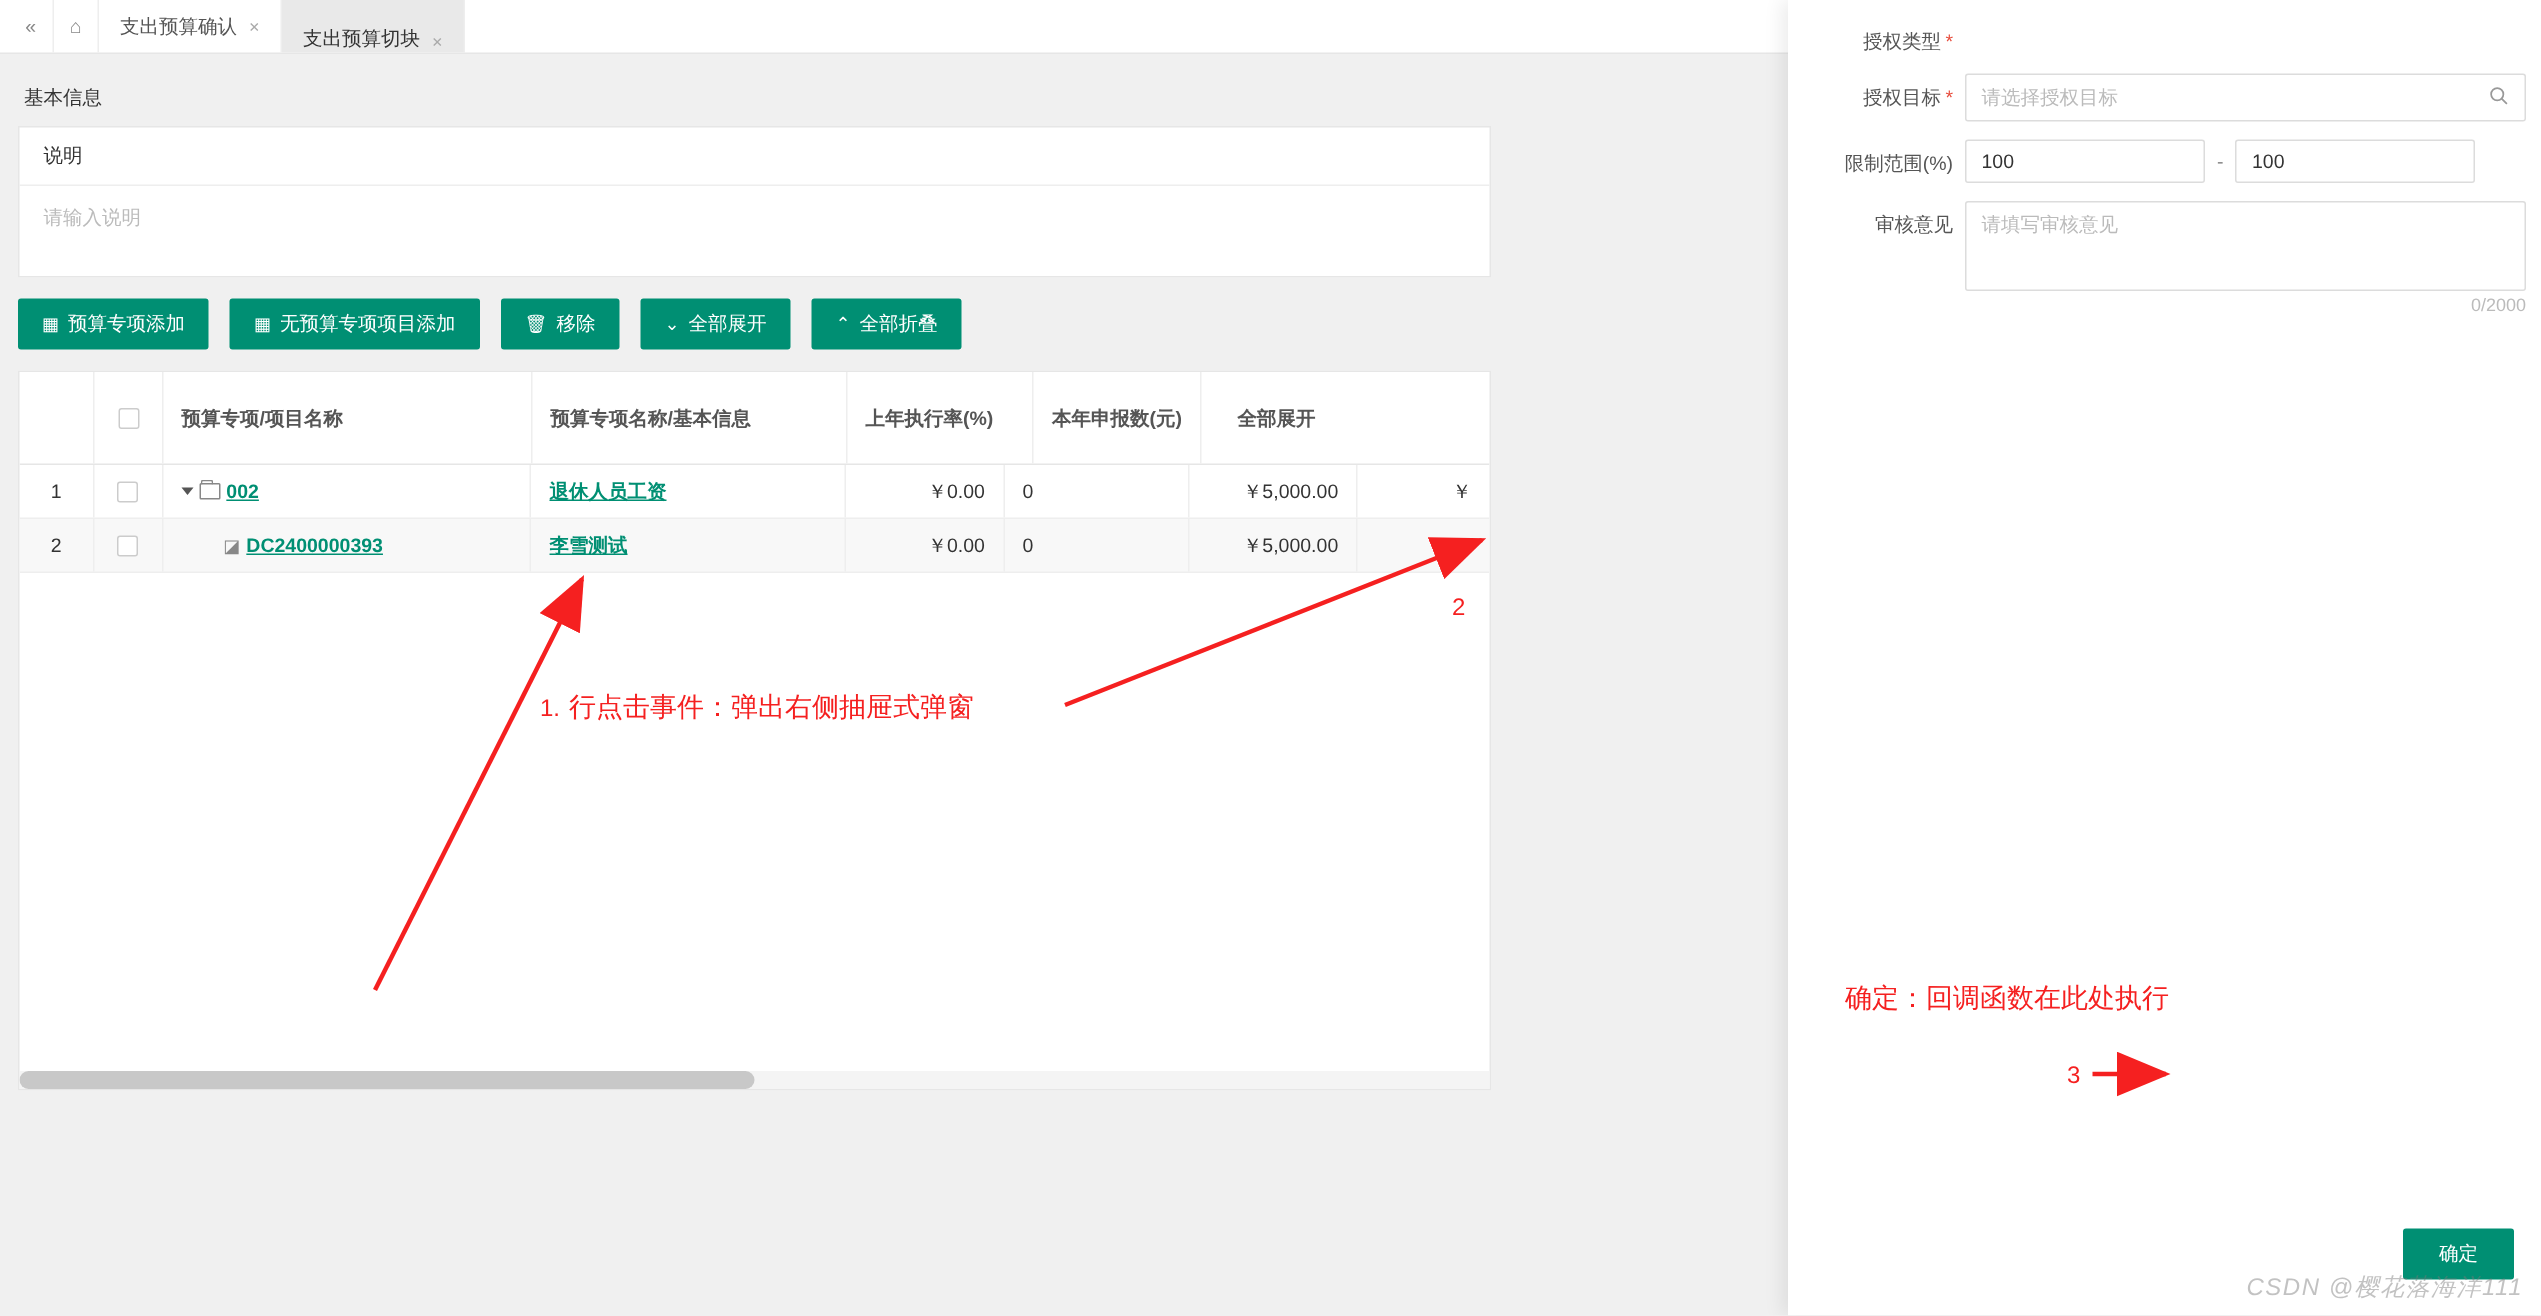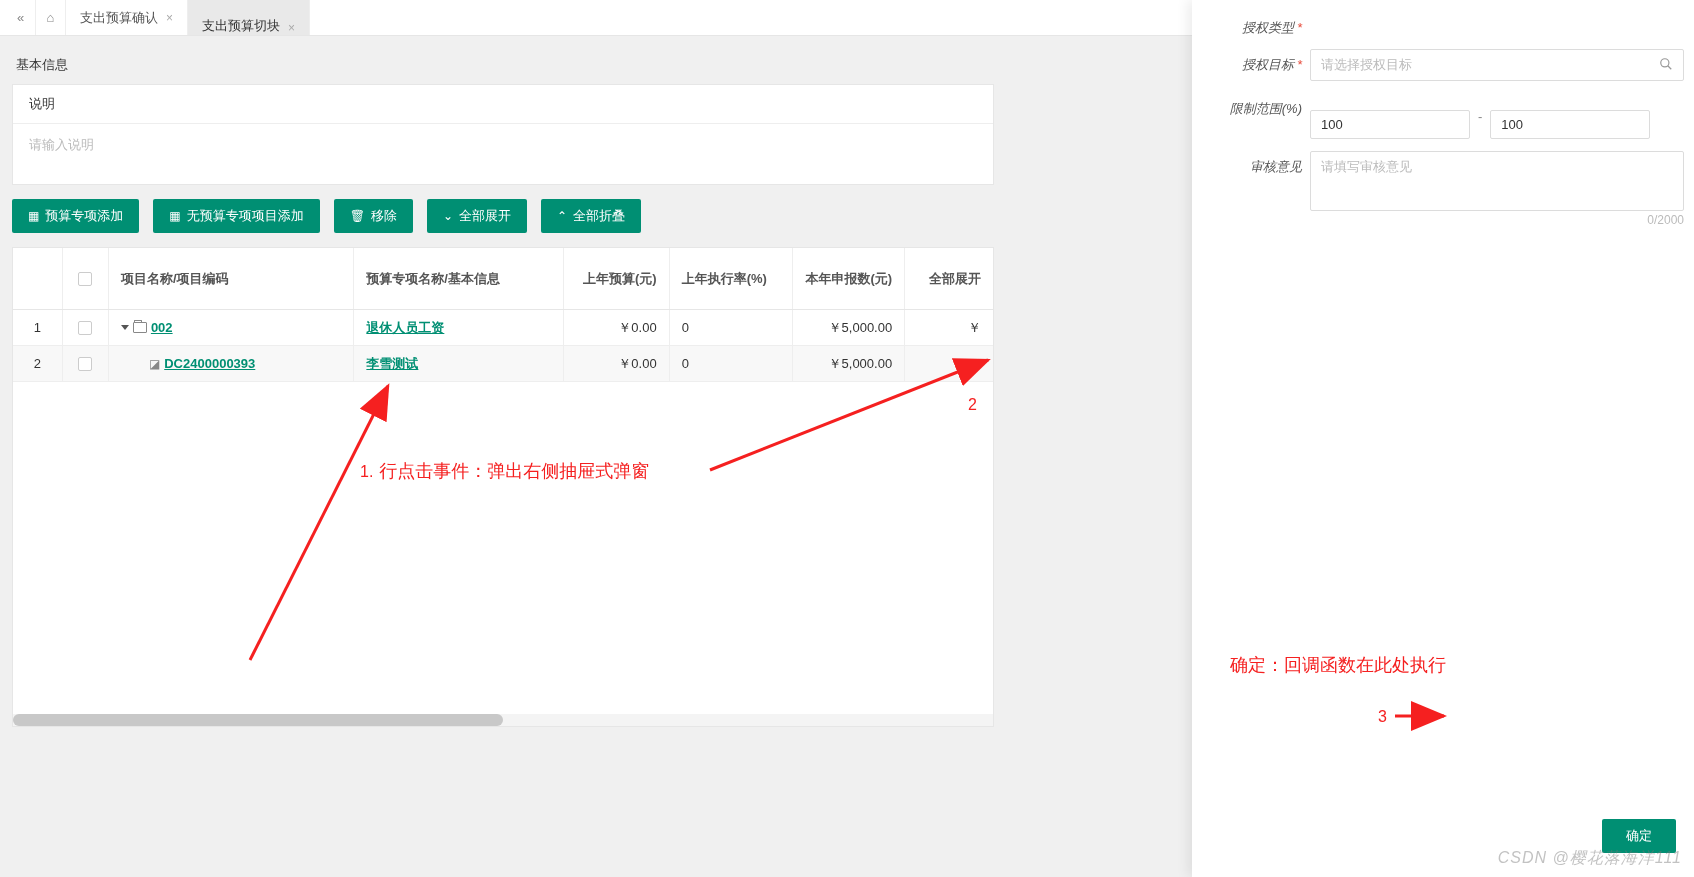--- a/index.html
+++ b/index.html
@@ -46,27 +46,27 @@
     .tree-caret { display: inline-block; border-top: 5px solid #555; border-left: 4px solid transparent; border-right: 4px solid transparent; margin-right: 4px; }
     .folder-ico { display:inline-block; width:14px; height:11px; border:1px solid #888; border-radius:1px; margin-right:4px; position:relative; }
     .folder-ico::before { content:''; position:absolute; top:-3px; left:0; width:6px; height:2px; border:1px solid #888; border-bottom:none; border-radius:1px 1px 0 0; }
     .leaf-ico { color:#888; margin-right:4px; font-size:12px; }
     .scroll-track { position:absolute; bottom:0; left:0; right:0; height:12px; background:#f4f4f4; }
     .scroll-thumb { height:100%; background:#c8c8c8; border-radius:6px; }
 
     
     .drawer { position: absolute; top: 0; right: 0; width: 502px; height: 100%; background: #fff; box-shadow: -4px 0 12px rgba(0,0,0,0.08); padding: 6px 10px 0; display:flex; flex-direction:column; }
     .form-row { display: flex; align-items: flex-start; margin: 6px 0; }
-    .form-label { width: 108px; text-align: right; padding: 7px 8px 0 0; color: #555; font-size: 13px; font-style: italic; }
+    .form-label { width: 108px; text-align: right; padding: 7px 8px 0 0; color: #555; font-size: 13px; }
     .form-label .req { color: #e74c3c; margin-left: 3px; }
     .form-ctrl { flex: 1; }
     .input, .select, .textarea { width: 100%; border: 1px solid #dcdcdc; padding: 6px 10px; font-size: 13px; color: #333; border-radius: 2px; background:#fff; }
     .select { display:flex; justify-content:space-between; align-items:center; color:#bbb; cursor:pointer; }
     .range-group { display:flex; align-items:center; gap:0; }
-    .range-group .input { width: 160px; margin-top: 17px; }
+    .range-group .input { width: 160px; }
     .range-sep { padding: 0 8px; color:#888; }
     .textarea { min-height: 60px; resize: vertical; color:#bbb; }
     .counter { text-align:right; color:#bbb; font-size:12px; margin-top:2px; }
     .drawer-footer { margin-top:auto; padding:16px 8px 24px; display:flex; justify-content:flex-end; }
     .search-ico { color:#999; }
     .caret-down { display:inline-block; border-top:5px solid #bbb; border-left:4px solid transparent; border-right:4px solid transparent; }
 
     
     .anno { position: absolute; color: #f52020; font-size: 18px; pointer-events: none; }
     .anno-text1 { left: 360px; top: 459px; }
@@ -123,23 +123,22 @@
           <span>全部折叠</span>
         </button>
     </div>
 
     <div class="table-wrap" style="height:480px;">
       <div class="thead">
         <div class="th c col-idx"></div>
         <div class="th c col-chk">
             <span class="chk"></span>
           </div>
-        <div class="th col-code">项目名称/项目编码</div>
+        <div class="th col-code">预算专项/项目名称</div>
         <div class="th col-name">预算专项名称/基本信息</div>
-        <div class="th r col-prev">上年预算(元)</div>
         <div class="th col-rate">上年执行率(%)</div>
         <div class="th r col-apply">本年申报数(元)</div>
         <div class="th r col-adj" style="border-right:none;">全部展开</div>
       </div>
       <div class="tbody">
         <div class="row">
           <div class="td c col-idx">1</div>
           <div class="td c col-chk">
               <span class="chk"></span>
             </div>

